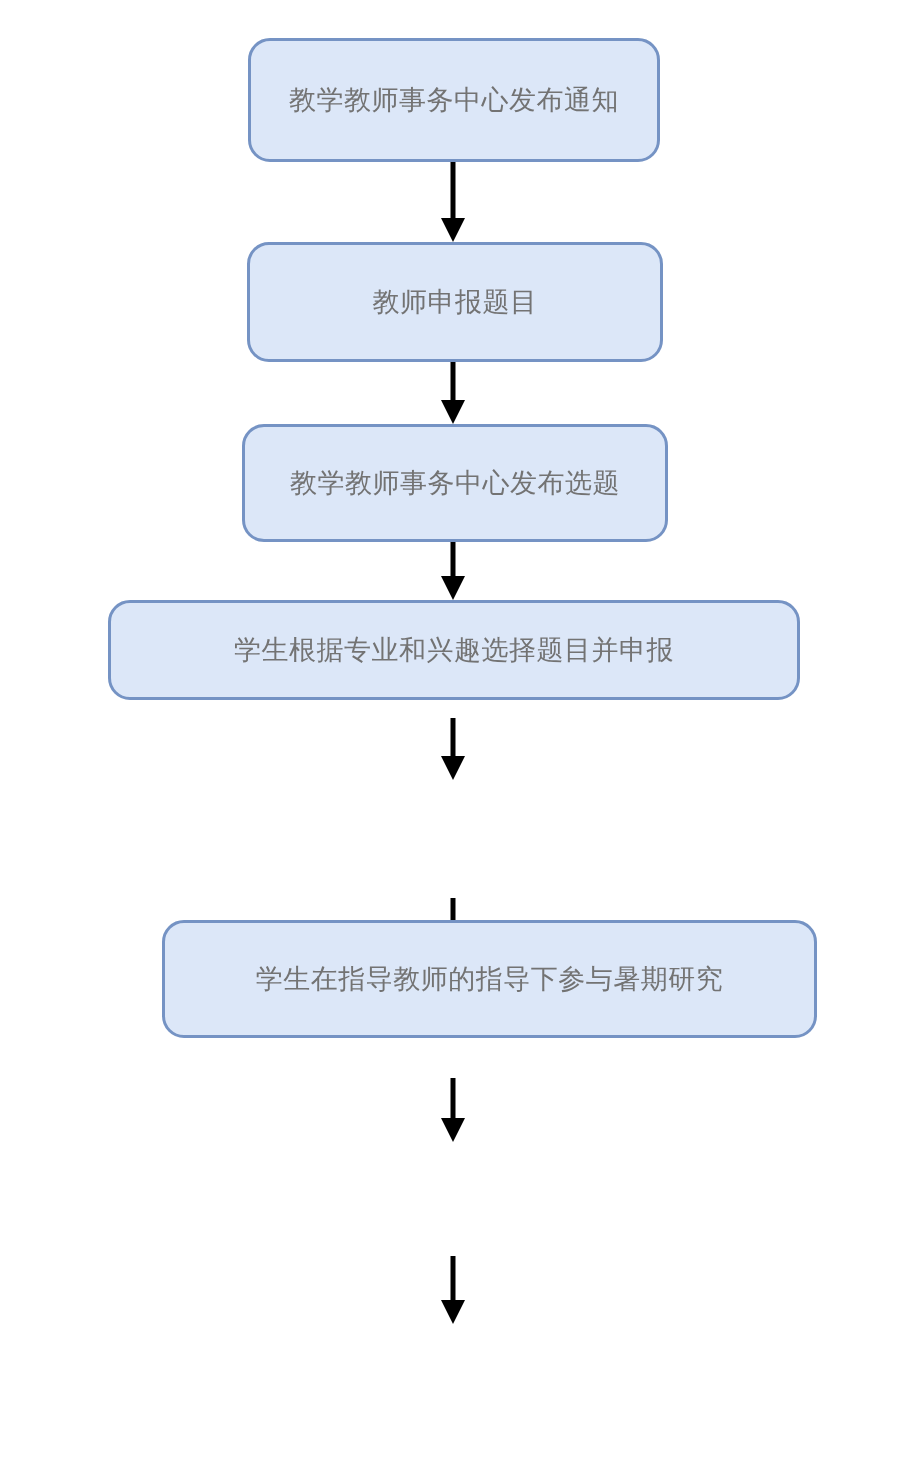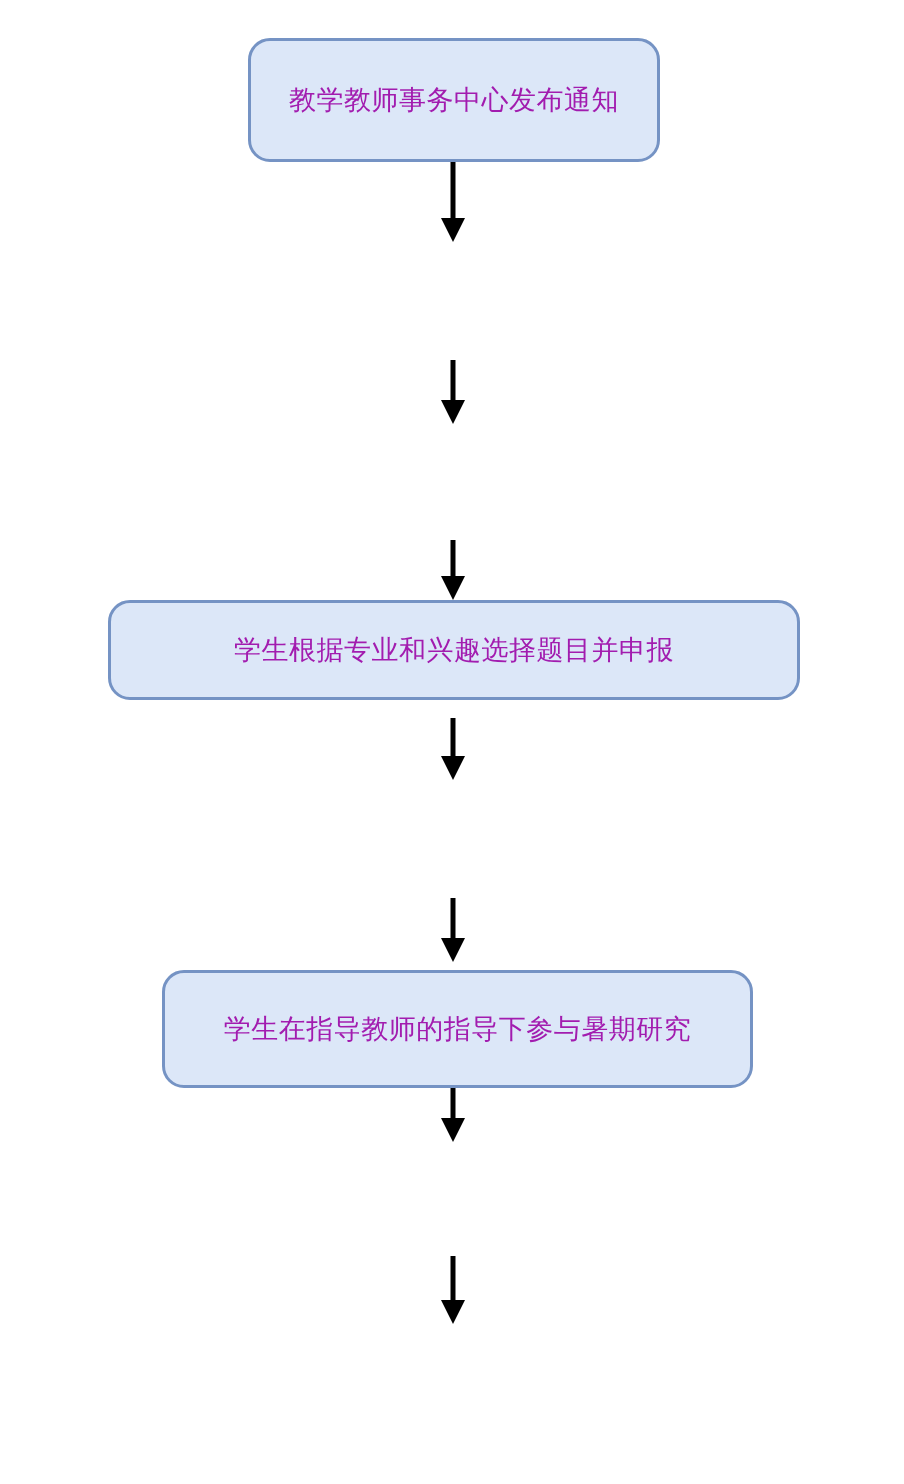--- a/index.html
+++ b/index.html
@@ -25,21 +25,21 @@
     border: 3px solid #7593c4;
     border-radius: 22px;
     display: flex;
     align-items: center;
     justify-content: center;
     text-align: center;
   }
   .node-label {
     font-size: 27px;
     line-height: 1.2;
-    color: #a21caf;
+    color: #737373;
     letter-spacing: 0.5px;
     white-space: nowrap;
     font-weight: 400;
   }
   .arrow {
     position: absolute;
     overflow: visible;
   }
   .arrow svg {
     display: block;
@@ -97,26 +97,32 @@
     <svg width="30" height="70" viewBox="0 0 30 70">
       <line x1="15" y1="0" x2="15" y2="52" stroke="#000000" stroke-width="5"></line>
       <polygon points="15,68 3,44 27,44" fill="#000000"></polygon>
     </svg>
   </div>
 
   <div class="node" style="left:248px; top:38px; width:412px; height:124px;">
     <span class="node-label">教学教师事务中心发布通知</span>
   </div>
 
+  <div class="node" style="left:247px; top:242px; width:416px; height:120px;">
+    <span class="node-label">教师申报题目</span>
+  </div>
 
+  <div class="node" style="left:242px; top:424px; width:426px; height:118px;">
+    <span class="node-label">教学教师事务中心发布选题</span>
+  </div>
 
   <div class="node" style="left:108px; top:600px; width:692px; height:100px;">
     <span class="node-label">学生根据专业和兴趣选择题目并申报</span>
   </div>
 
 
-  <div class="node" style="left:162px; top:970px; width:591px; height:118px;">
+  <div class="node" style="left:162px; top:920px; width:655px; height:118px;">
     <span class="node-label">学生在指导教师的指导下参与暑期研究</span>
   </div>
 
 
 
 </div>
 
 </body></html>

